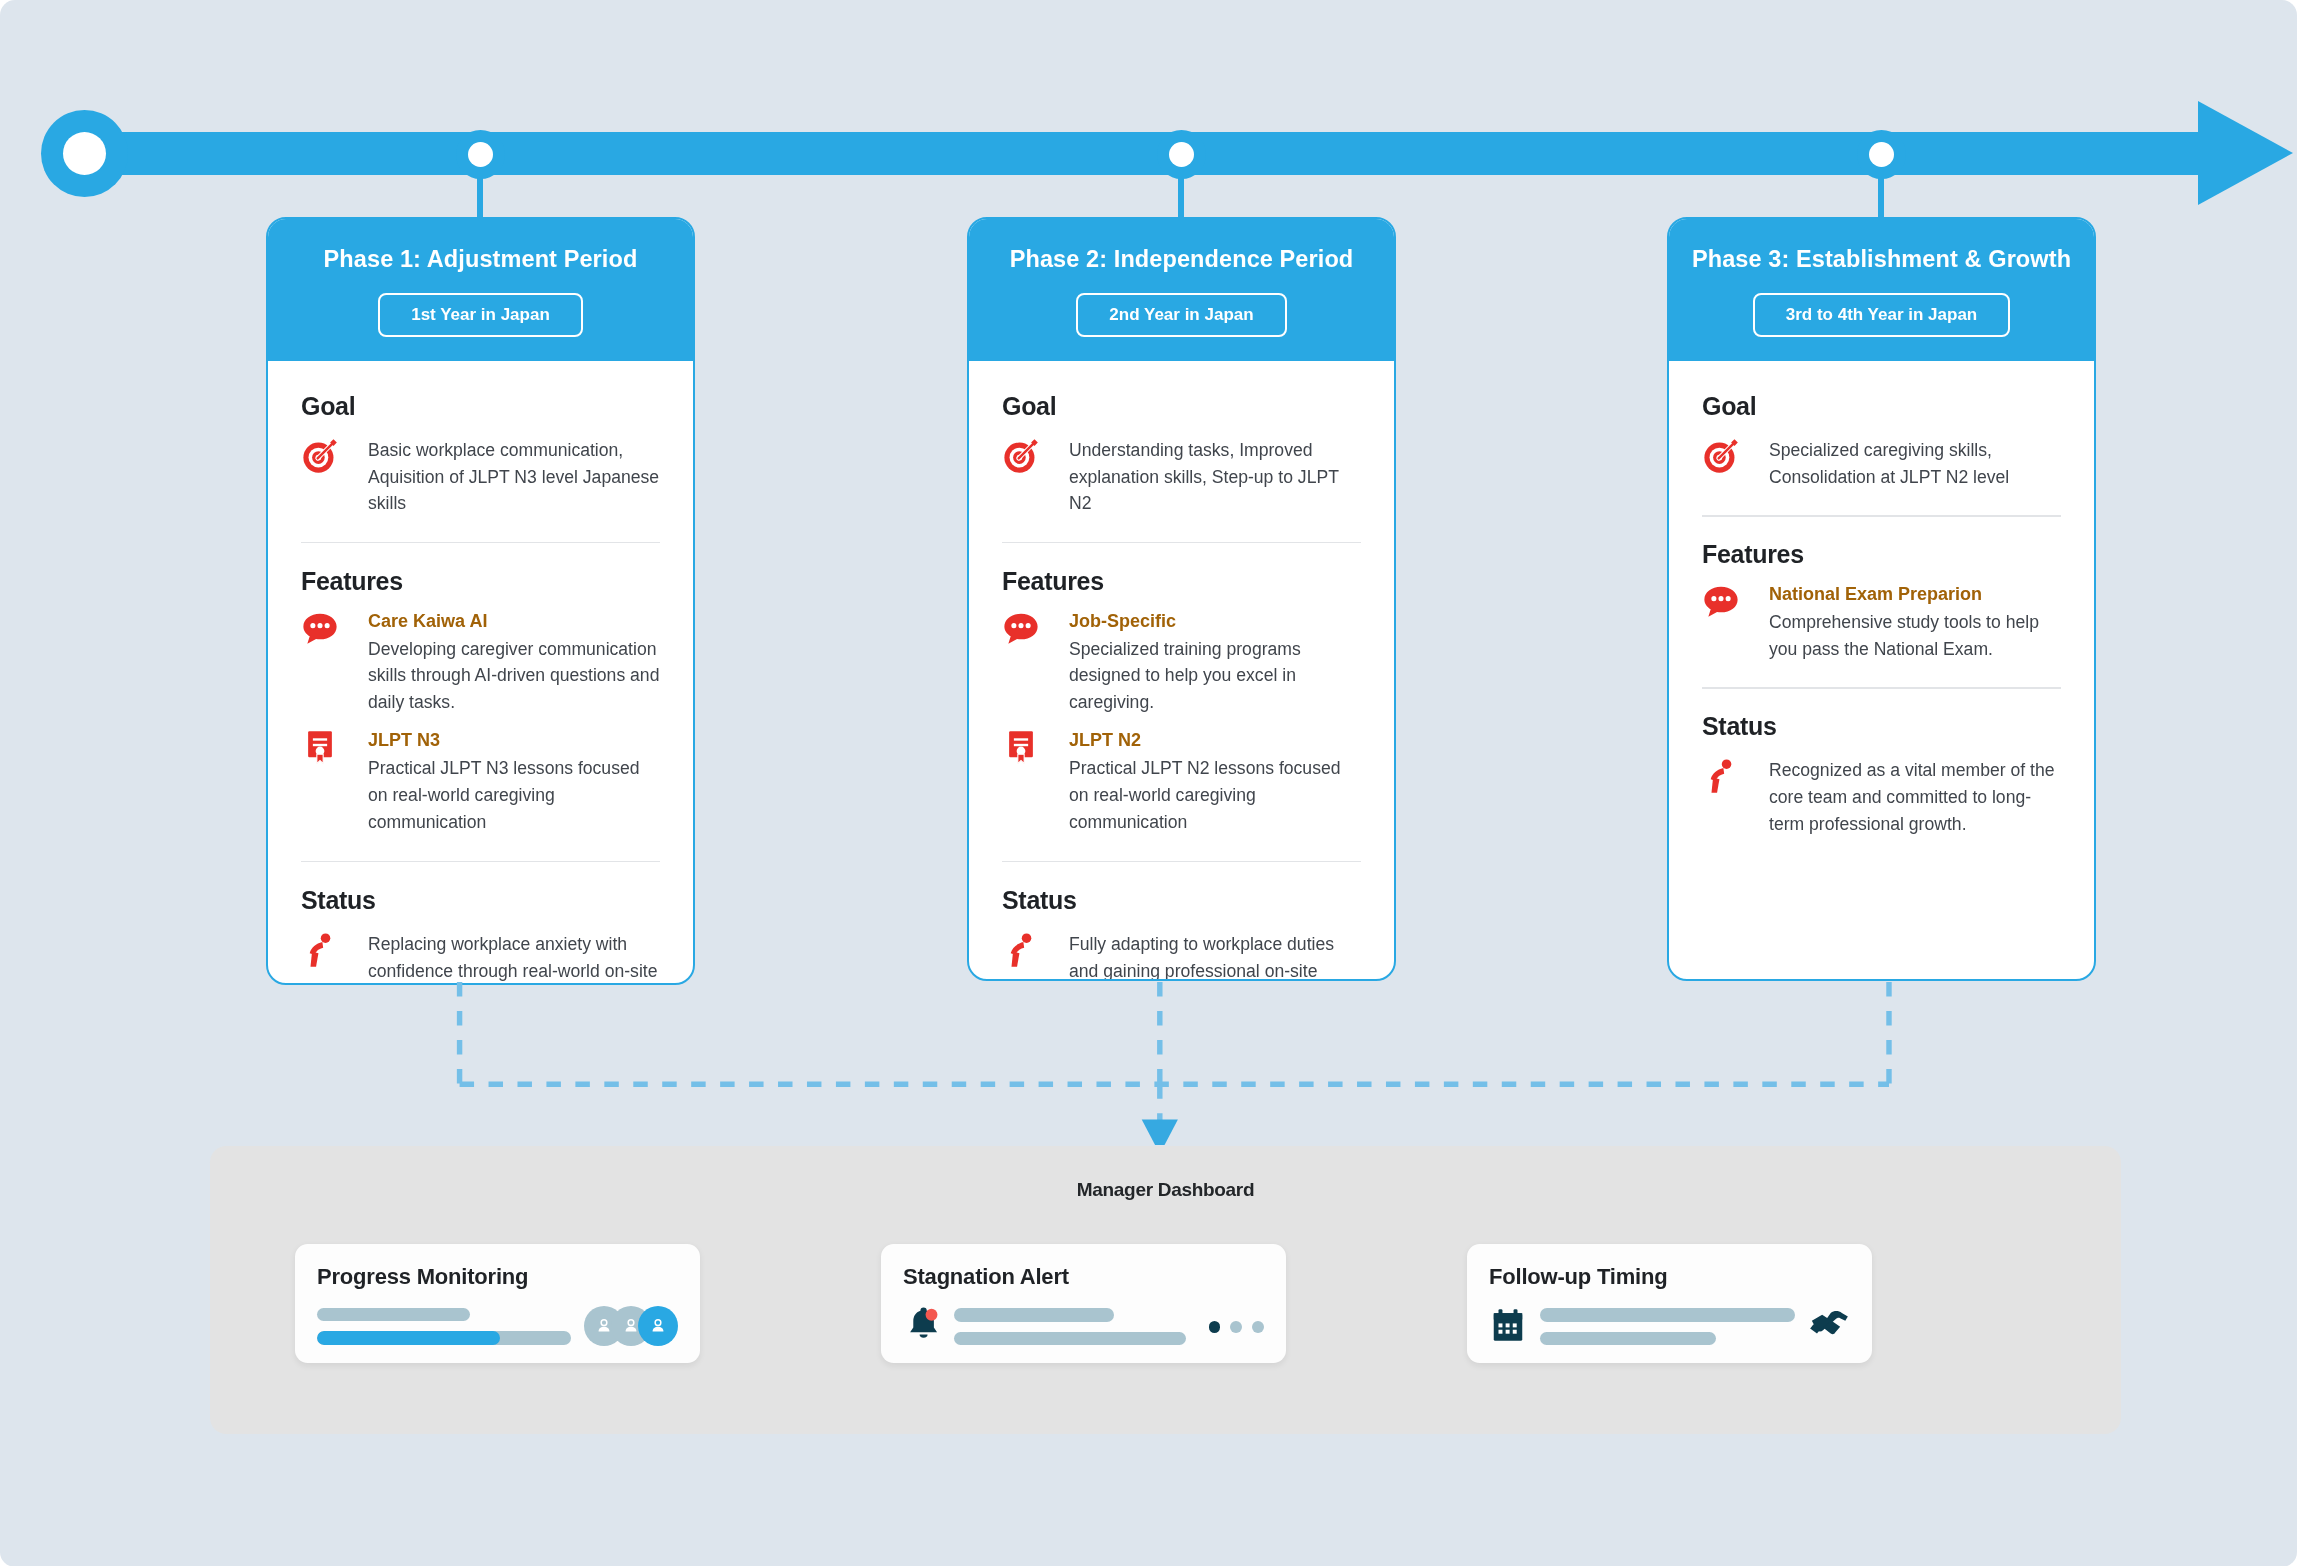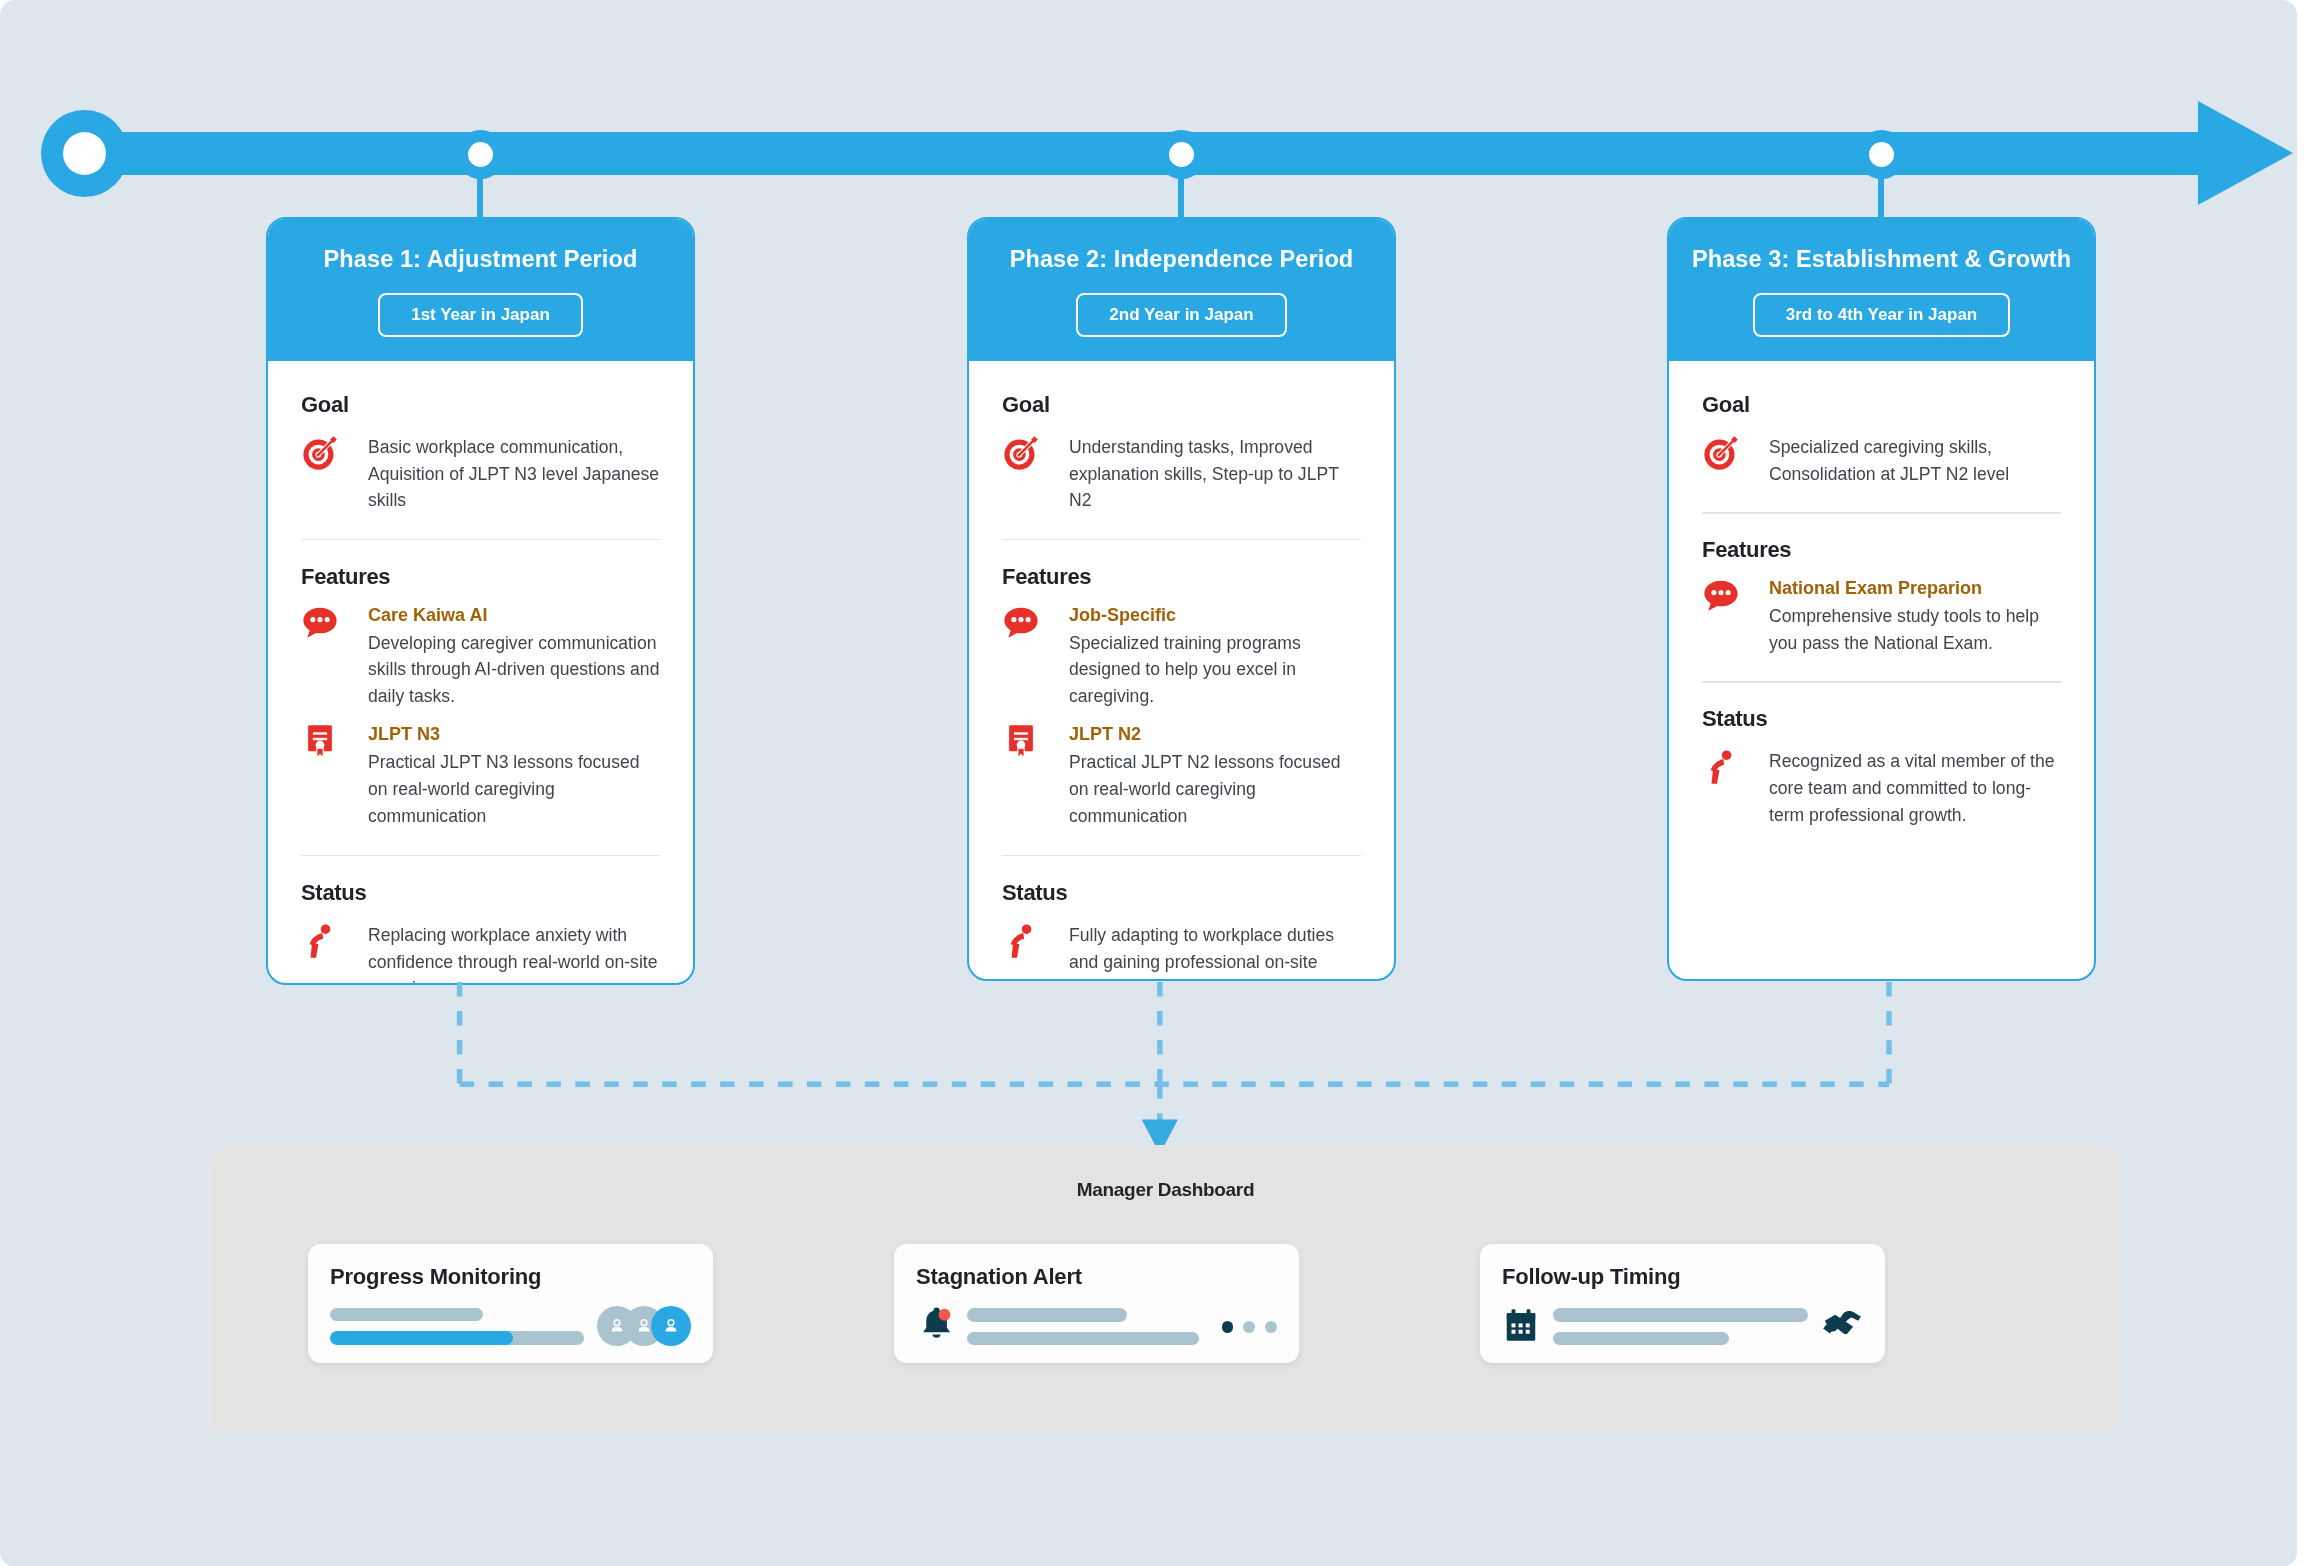--- a/index.html
+++ b/index.html
@@ -81,21 +81,21 @@
   }
   .card-pill {
     display: inline-block; margin-top: 20px;
     border: 2.3px solid #ffffff; border-radius: 8.1px;
     padding: 10px 31px;
     color: #ffffff; font-size: 17px; font-weight: bold;
   }
   .card-body { padding: 31px 33px 27px; }
 
   .sec-title {
-    font-size: 22px; font-weight: bold; color: #1f2226; letter-spacing: -0.3px;
+    font-size: 25px; font-weight: bold; color: #1f2226; letter-spacing: -0.3px;
   }
   .row { display: flex; gap: 29px; margin-top: 16.3px; align-items: flex-start; }
   .row-icon { flex: 0 0 38px; width: 38px; height: 42px; position: relative; }
   .row-text { flex: 1; }
   .row-heading {
     font-size: 18px; font-weight: bold; color: #a16207; line-height: 1.35; margin-bottom: 2.7px;
   }
   .row-desc {
     font-size: 17.6px; color: #40454c; line-height: 1.52;
   }
@@ -111,21 +111,21 @@
   
   #dashboard {
     position: absolute; left: 210px; top: 1146px;
     width: 1911px; height: 288px;
     background: #e3e3e3; border-radius: 16.3px;
   }
   #dash-title {
     text-align: center; padding-top: 33px;
     font-size: 19px; font-weight: bold; color: #232629; letter-spacing: -0.3px;
   }
-  .dash-cards { position: absolute; left: 13px; top: 98px; width: 1911px; height: 127px; }
+  .dash-cards { position: absolute; left: 0; top: 98px; width: 1911px; height: 127px; }
   .dash-card {
     position: absolute; top: 0; height: 119px;
     background: #fdfdfd; border-radius: 12.7px;
     box-shadow: 0 2.7px 6.3px rgba(0,0,0,.07);
     padding: 20px 22px 0 22px;
   }
   .dash-card.d1 { left: 85px;  width: 405px; }
   .dash-card.d2 { left: 671px; width: 405px; }
   .dash-card.d3 { left: 1257px; width: 405px; }
   .dash-card-title {

